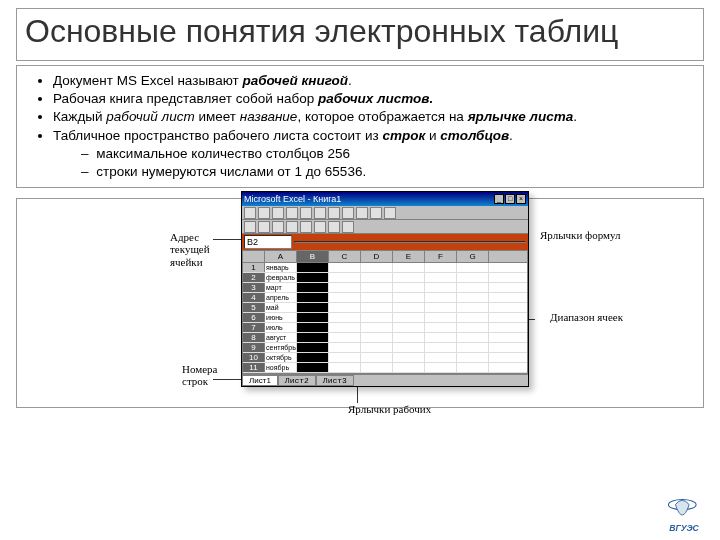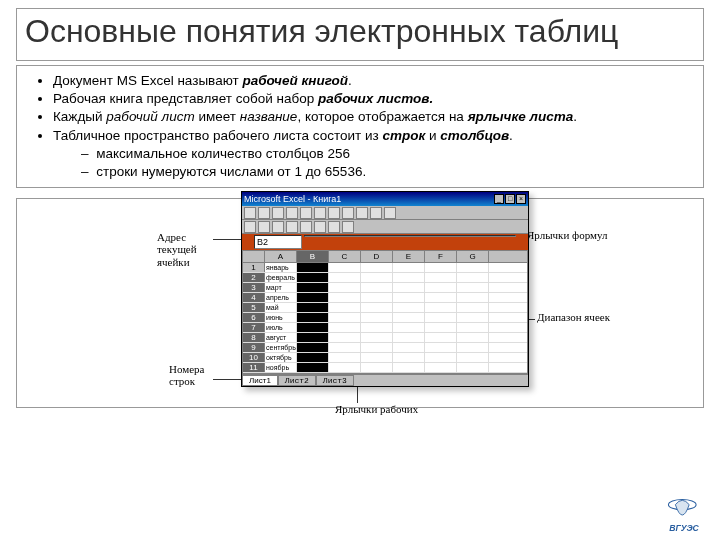--- a/index.html
+++ b/index.html
@@ -15,37 +15,37 @@
   .i { font-style: italic; }
   .bi { font-style: italic; font-weight: bold; }
   
   .figure-box { border: 1px solid #999; margin: 10px 16px; padding: 4px; position: relative; height: 210px; }
   .screenshot { position: absolute; left: 224px; top: -8px; width: 288px; background: #c2410c; border: 1px solid #000; box-shadow: 4px 4px 6px rgba(0,0,0,.25); }
   .ss-titlebar { background: linear-gradient(#000080,#1084d0); color:#fff; height:14px; font-size:9px; display:flex; align-items:center; padding:0 2px; }
   .ss-titlebar .btns { margin-left:auto; display:flex; gap:1px; }
   .ss-titlebar .btn { width:10px; height:10px; background:#c0c0c0; border:1px solid #000; font-size:7px; line-height:8px; text-align:center; color:#000; }
   .ss-toolbar { height:14px; background:#c0c0c0; border-bottom:1px solid #808080; display:flex; gap:2px; padding:1px 2px; }
   .tb-icon { width:12px; height:12px; background:#e0e0e0; border:1px solid #808080; }
-  .ss-fbar { height:16px; display:flex; gap:2px; padding:1px 12px; align-items:flex-start; }
+  .ss-fbar { height:16px; display:flex; gap:2px; padding:1px 2px; align-items:center; }
   .ss-namebox { width:48px; background:#fff; border:1px inset #808080; font-size:9px; line-height:12px; padding-left:2px; }
   .ss-formula { flex:1; background:#fff; border:1px inset #808080; }
   .ss-grid { background:#fff; border:1px solid #808080; position:relative; }
   .ss-cols { display:flex; height:12px; background:#c0c0c0; border-bottom:1px solid #808080; }
   .ss-rowh { width:22px; background:#c0c0c0; border-right:1px solid #808080; font-size:8px; text-align:center; line-height:10px; }
   .ss-colh { width:32px; border-right:1px solid #808080; font-size:8px; text-align:center; line-height:12px; }
   .ss-colh.sel, .ss-rowh.sel { background:#666; color:#fff; }
   .ss-row { display:flex; height:10px; border-bottom:1px solid #ddd; }
   .ss-cell { width:32px; border-right:1px solid #ddd; }
   .ss-cell.sel { background:#000; }
   .ss-cell.txt { font-size:7px; line-height:10px; padding-left:1px; overflow:hidden; white-space:nowrap; }
   .ss-tabs { display:flex; background:#c0c0c0; height:12px; border-top:1px solid #808080; font-size:8px; }
   .ss-tab { padding:0 6px; border:1px solid #808080; background:#fff; line-height:10px; }
   .ss-tab.inactive { background:#c0c0c0;font-family:Liberation Mono, monospace; }
   
-  .callout { position:absolute; font-size:11px; font-family:'Times New Roman',serif; line-height:1.1; }
+  .callout { position:absolute; font-size:11px; font-family:'Times New Roman',serif; line-height:1.1;margin-left:13px; }
   .line { position:absolute; background:#333; }
   .vline { width:1px; }
   .hline { height:1px; }
   
   .corner-logo { position:absolute; bottom:6px; right:10px; width:52px; height:38px; }
   .corner-logo svg { width:100%; height:100%; }
 </style>
 </head>
 <body>
 

